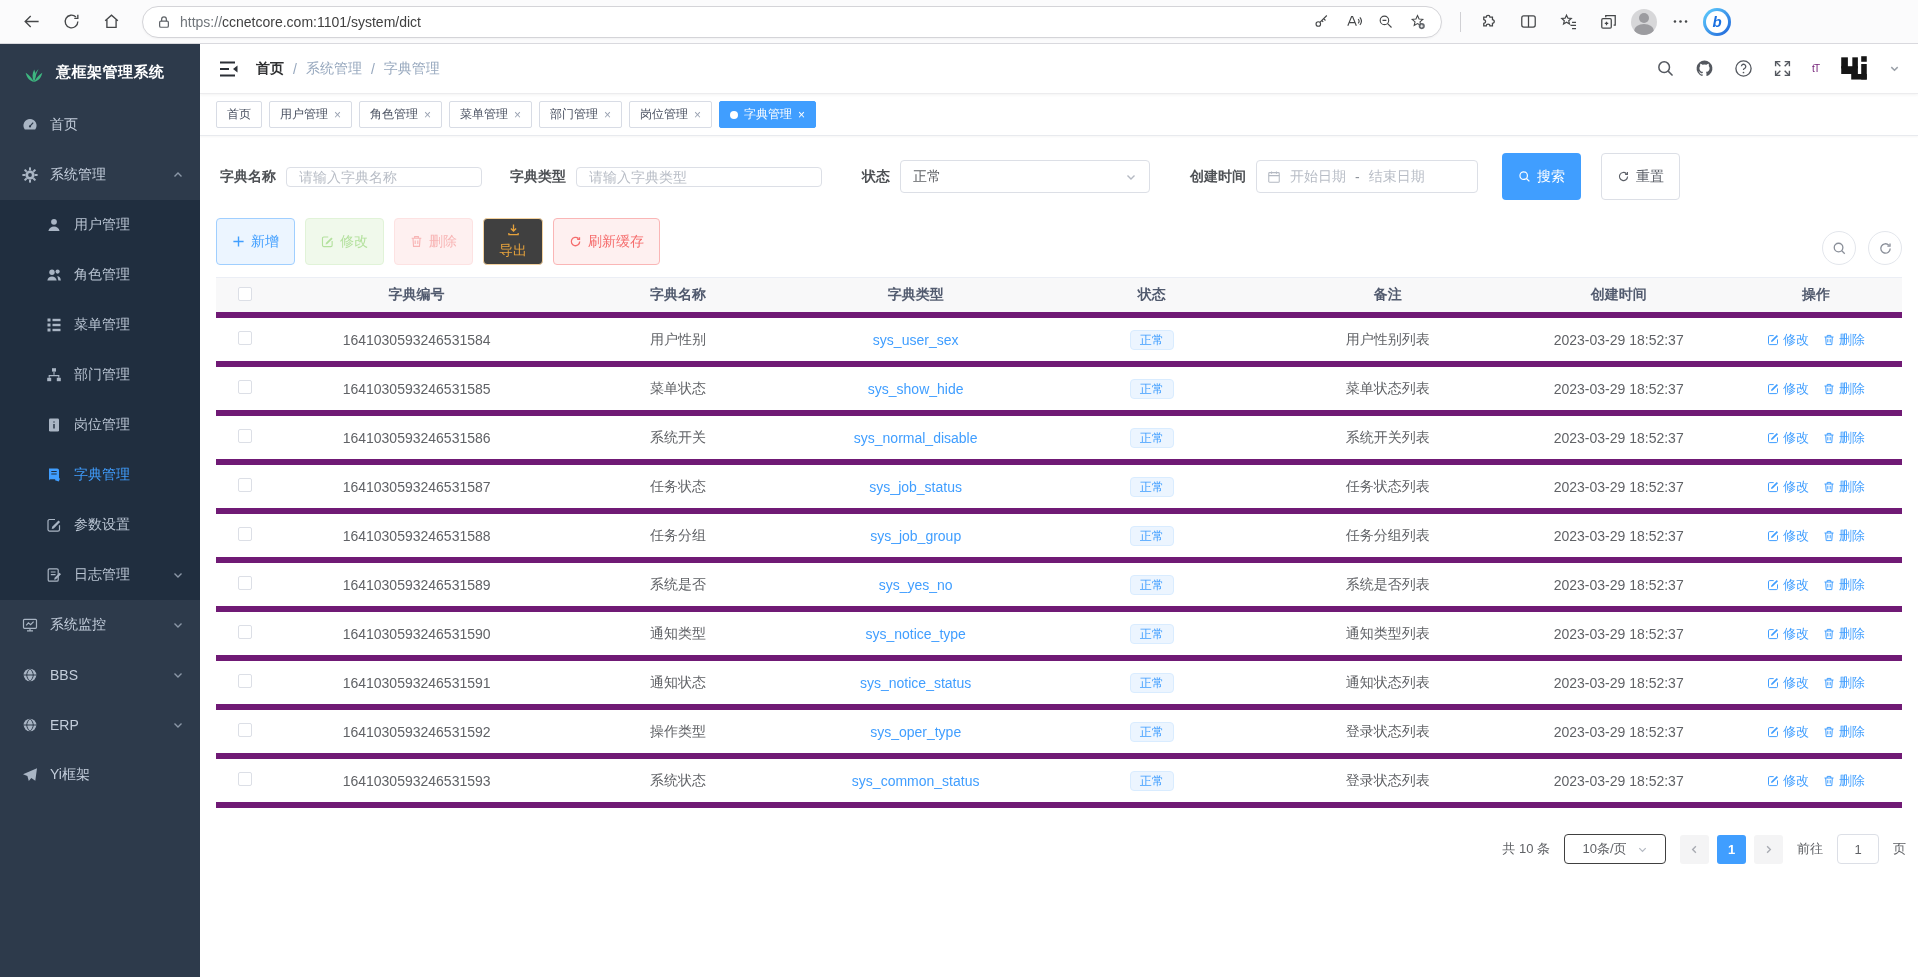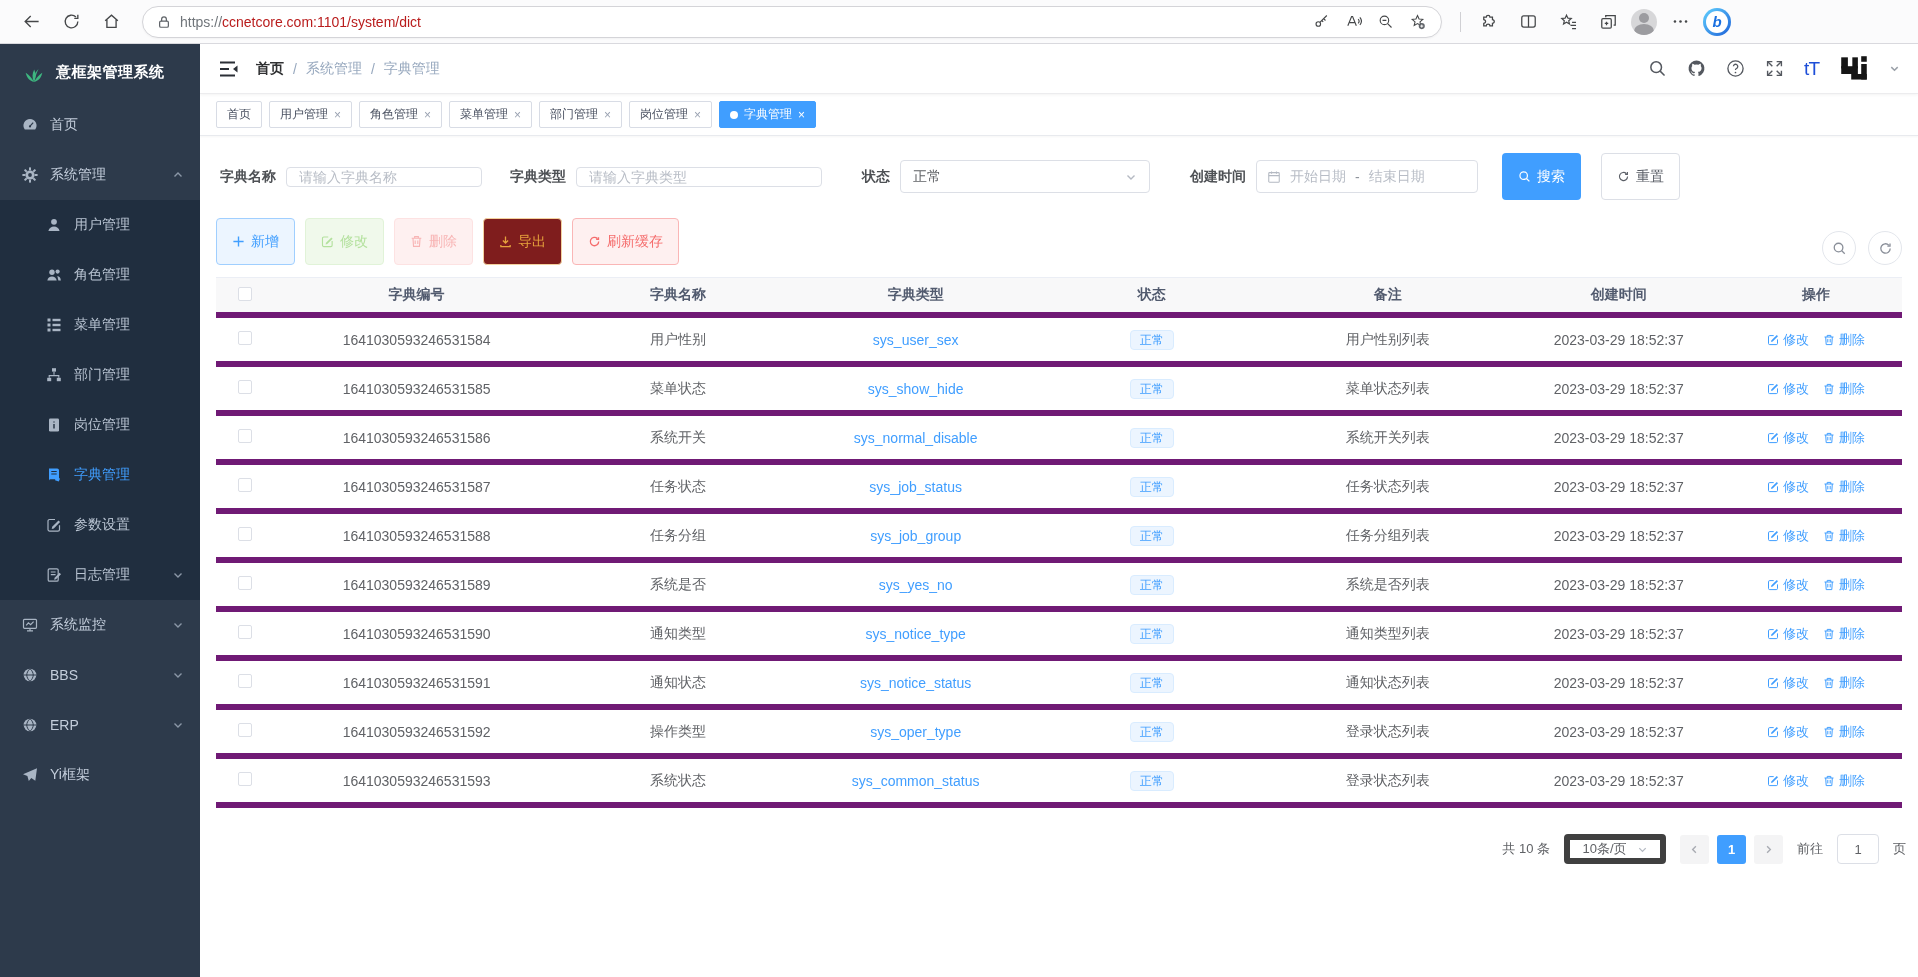--- a/index.html
+++ b/index.html
@@ -7,21 +7,21 @@
   body { font-family:"Liberation Sans","DejaVu Sans",sans-serif; font-size:14px; color:#303133; background:#fff; }
   svg { display:block; }
 
   
   .browser-bar { height:44px; background:#fbfbfc; border-bottom:1px solid #d9d9de; display:flex; align-items:center; padding:0 14px; gap:6px; }
   .bicon { width:34px; height:34px; border-radius:6px; display:flex; align-items:center; justify-content:center; color:#454749; flex:none; cursor:pointer; }
   .bicon svg { width:19px; height:19px; }
   .url-pill { flex:none; width:1300px; height:32px; background:#fff; border:1px solid #d4d4d8; border-radius:16px; display:flex; align-items:center; padding:0 10px 0 14px; margin:0 8px; box-shadow:0 1px 2px rgba(0,0,0,.04); }
   .url-text { flex:1; margin-left:9px; font-size:14px; color:#202124; white-space:nowrap; overflow:hidden; }
   .url-text .dim { color:#70757a; }
-  .url-text .host { color:#b91c1c; }
+  .url-text .host { color:#404040; }
   .pill-icons { display:flex; align-items:center; gap:4px; }
   .pill-icons .bicon { width:28px; height:28px; }
   .pill-icons .bicon svg { width:17px; height:17px; }
   .vdiv { width:1px; height:20px; background:#d0d0d4; margin:0 4px; flex:none; }
   .avatar-circle { width:26px; height:26px; border-radius:50%; background:#d7d7d9; position:relative; overflow:hidden; flex:none; }
   .avatar-circle::before { content:""; position:absolute; left:8px; top:4.5px; width:10px; height:10px; border-radius:50%; background:#9c9ca0; }
   .avatar-circle::after { content:""; position:absolute; left:3px; top:15px; width:20px; height:14px; border-radius:50%; background:#9c9ca0; }
   .bing-bubble { width:28px; height:28px; border-radius:50%; background:linear-gradient(135deg,#62d2ff,#1d61d8); display:flex; align-items:center; justify-content:center; }
   .bing-inner { width:22px; height:22px; border-radius:50%; background:#fff; color:#1a6fe0; font-weight:bold; font-size:15px; display:flex; align-items:center; justify-content:center; font-style:italic; }
 
@@ -42,21 +42,21 @@
 
   
   .content { flex:1; background:#fff; display:flex; flex-direction:column; overflow:hidden; }
   .page-header { height:50px; display:flex; align-items:center; padding:0 18px; border-bottom:1px solid #ececee; box-shadow:0 1px 3px rgba(0,0,0,.05); flex:none; }
   .collapse-btn { width:22px; height:22px; cursor:pointer; color:#2b2f36; margin-right:16px; }
   .crumb { display:flex; align-items:center; gap:9px; font-size:14px; }
   .crumb .c1 { color:#303133; font-weight:bold; }
   .crumb .sep,.crumb .c2 { color:#97a8be; }
   .header-right { margin-left:auto; display:flex; align-items:center; gap:20px; color:#54585f; }
   .hicon { width:19px; height:19px; cursor:pointer; }
-  .tT { font-size:19px; color:#1d4ed8; cursor:pointer; letter-spacing:-1px; }
+  .tT { font-size:10px; color:#701a75; cursor:pointer; letter-spacing:-1px; }
   .ulogo { width:30px; height:30px; background:#fff; cursor:pointer; }
   .caret { width:11px; height:11px; color:#9aa0a8; cursor:pointer; }
 
   .tabs-bar { height:42px; display:flex; align-items:center; gap:7px; padding:0 16px; border-bottom:1px solid #e8eaee; box-shadow:0 1px 2px rgba(0,0,0,.04); flex:none; }
   .tab { height:27px; display:flex; align-items:center; gap:6px; padding:0 10px; border:1px solid #d8dce5; background:#fff; color:#495060; font-size:12px; cursor:pointer; border-radius:2px; }
   .tab .x { font-size:12px; color:#9aa2b1; cursor:pointer; }
   .tab.active { background:#409eff; border-color:#409eff; color:#fff; }
   .tab.active .x { color:#fff; }
   .dot { width:8px; height:8px; border-radius:50%; background:#fff; }
 
@@ -71,41 +71,41 @@
   .fdate svg { width:14px; height:14px; color:#b4b9c2; flex:none; }
   .btn { height:47px; border-radius:4px; display:inline-flex; align-items:center; justify-content:center; gap:6px; padding:0 15px; font-size:14px; cursor:pointer; border:1px solid transparent; white-space:nowrap; }
   .btn svg { width:13px; height:13px; }
   .btn-search { background:#409eff; color:#fff; margin-left:14px; }
   .btn-reset { background:#fff; color:#5a5e66; border-color:#dcdfe6; margin-left:10px; }
 
   .action-row { display:flex; align-items:flex-end; padding:12px 16px 10px 16px; gap:10px; flex:none; }
   .btn-add { background:#ecf5ff; border-color:#a0cfff; color:#409eff; }
   .btn-edit { background:#f0f9eb; border-color:#e1f3d8; color:#b3e19d; }
   .btn-del { background:#fef0f0; border-color:#fde2e2; color:#f8b4b4; }
-  .btn-export { background:#7f1d1d; border-color:#f3d19e; color:#e6a23c; }
+  .btn-export { background:#404040; border-color:#f3d19e; color:#e6a23c;flex-direction:column; }
   .btn-cache { background:#fef0f0; border-color:#fab6b6; color:#f56c6c; }
   .round-btns { margin-left:auto; display:flex; gap:12px; }
   .rbtn { width:34px; height:34px; border-radius:50%; border:1px solid #e3e6ec; background:#fff; display:flex; align-items:center; justify-content:center; color:#8a8f99; cursor:pointer; }
   .rbtn svg { width:15px; height:15px; }
 
   .table { flex:none; margin:2px 16px 0 16px; font-size:14px; color:#606266; }
   .tr { display:flex; align-items:center; border-bottom:6px solid #701a75; height:49px; }
   .tr.thead { background:#f8f8f9; color:#515a6e; font-weight:bold; height:41px; border-top:1px solid #ebeef5; }
   .td { text-align:center; padding:0 4px; overflow:hidden; white-space:nowrap; }
   .col-cb{width:3.4%;} .col-id{width:17%;} .col-name{width:14%;} .col-type{width:14.2%;}
   .col-status{width:13.8%;} .col-remark{width:14.2%;} .col-created{width:13.2%;} .col-act{width:10.2%;}
   .cb { width:14px; height:14px; border:1px solid #dcdfe6; border-radius:2px; background:#fff; display:inline-block; cursor:pointer; }
   .link { color:#409eff; text-decoration:none; cursor:pointer; }
   .tag { display:inline-block; background:#ecf5ff; border:1px solid #d9ecff; color:#409eff; font-size:12px; padding:3px 9px; border-radius:4px; line-height:1; }
   .acts { display:inline-flex; gap:14px; align-items:center; }
   .act { display:inline-flex; align-items:center; gap:4px; font-size:13px; }
   .act svg { width:12px; height:12px; }
 
   .pagination { display:flex; align-items:center; justify-content:flex-end; gap:14px; padding:26px 12px 0 0; color:#606266; font-size:13px; flex:none; }
-  .psel { width:102px; height:30px; border:6px solid #404040; border-radius:4px; display:flex; align-items:center; justify-content:center; gap:10px; cursor:pointer; color:#606266; }
+  .psel { width:102px; height:30px; border:1px solid #404040; border-radius:4px; display:flex; align-items:center; justify-content:center; gap:10px; cursor:pointer; color:#606266; }
   .psel .chev { width:11px; height:11px; color:#b4b9c2; }
   .pbtn { width:29px; height:29px; border-radius:3px; background:#f4f4f5; color:#a8abb2; display:flex; align-items:center; justify-content:center; cursor:pointer; }
   .pbtn svg { width:11px; height:11px; }
   .pnum { width:29px; height:29px; border-radius:3px; background:#409eff; color:#fff; font-weight:bold; display:flex; align-items:center; justify-content:center; cursor:pointer; }
   .pgroup { display:flex; gap:8px; align-items:center; }
   .goto-input { width:42px; height:30px; border:1px solid #dcdfe6; border-radius:4px; text-align:center; font-size:13px; color:#606266; font-family:inherit; }
 </style>
 </head>
 <body>
 

